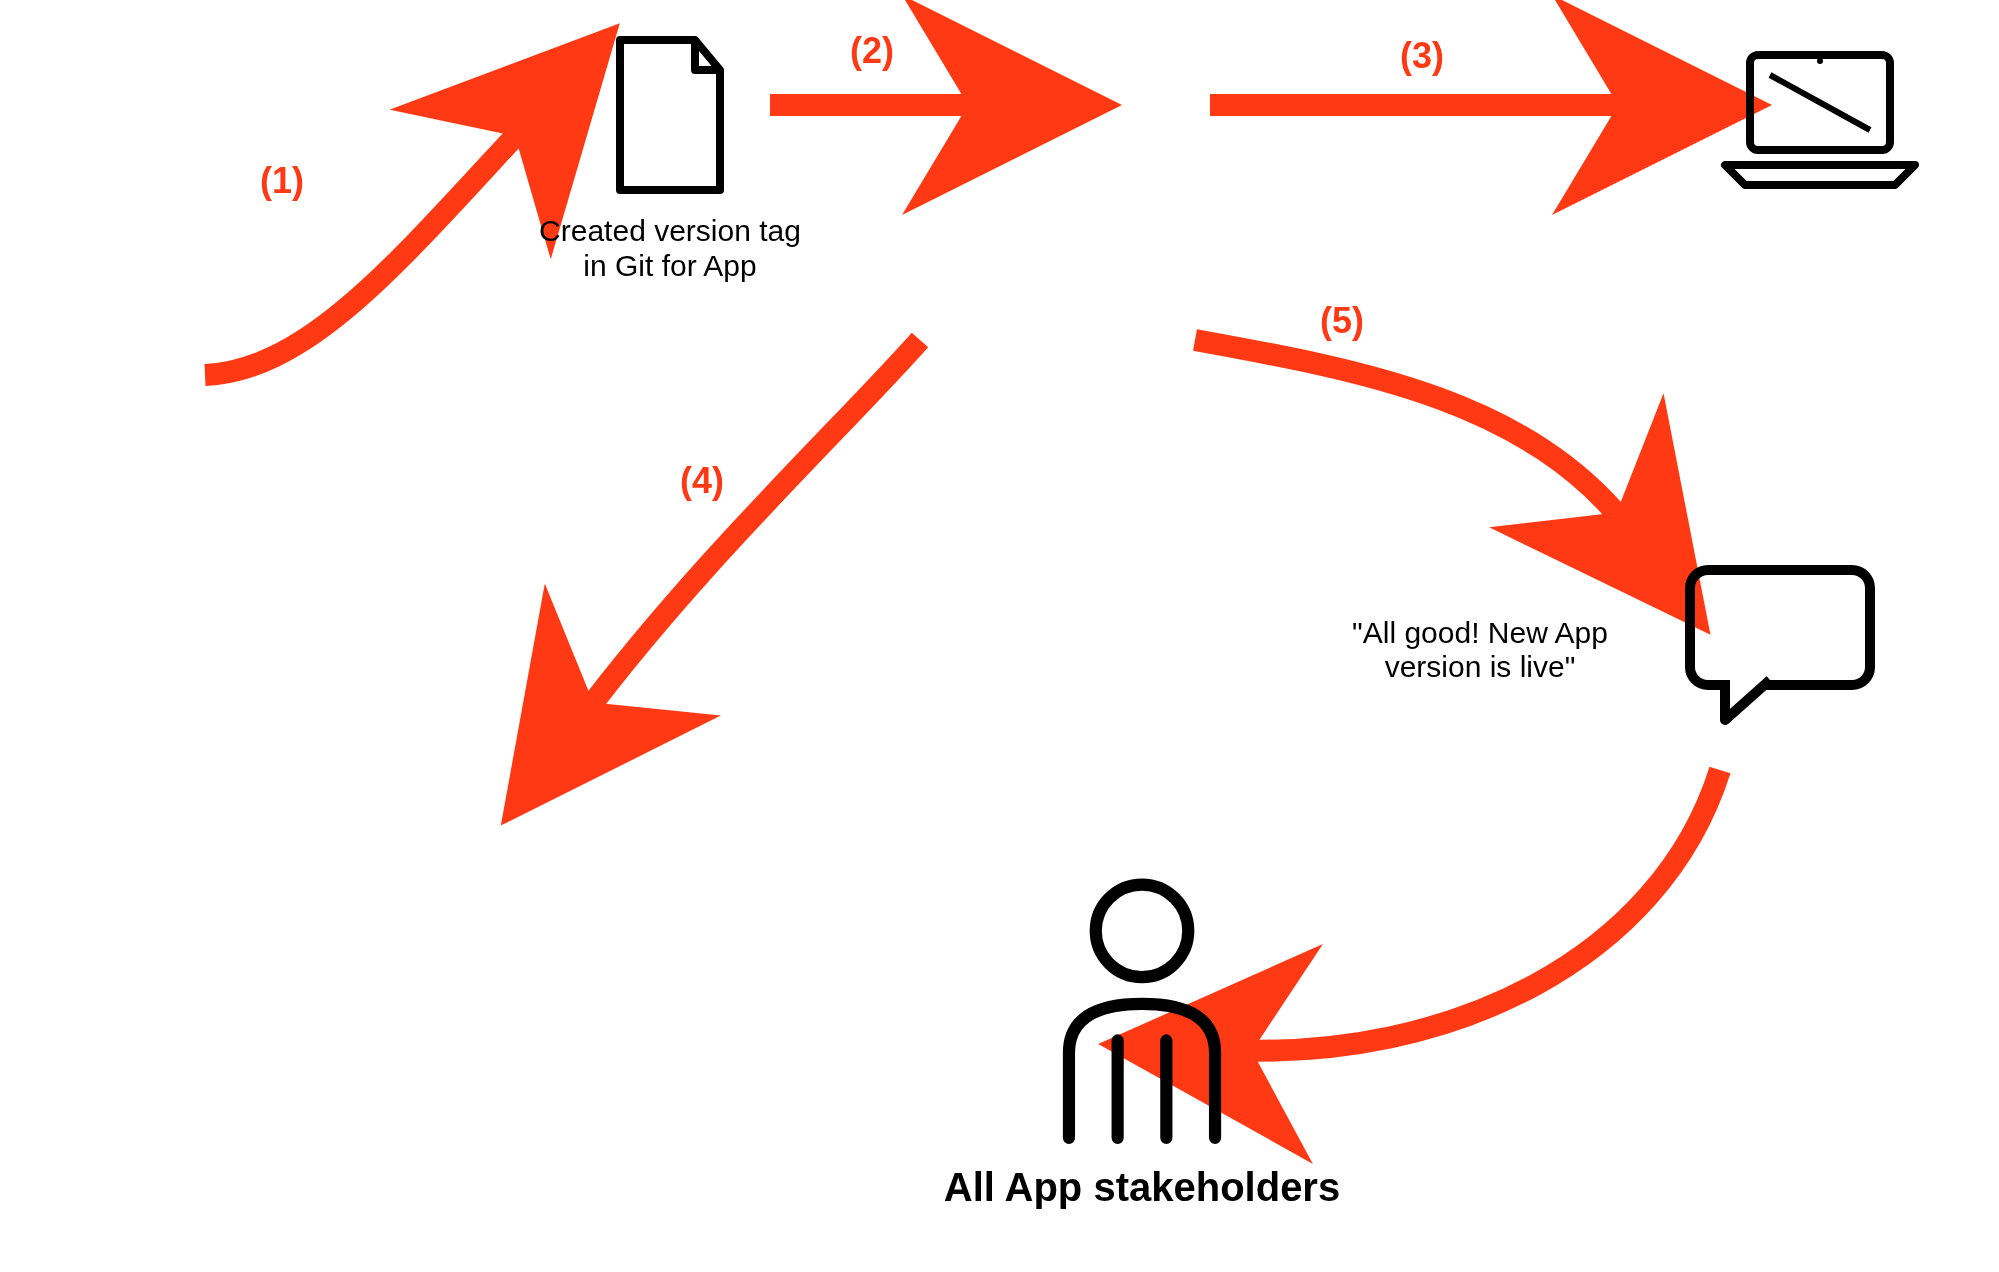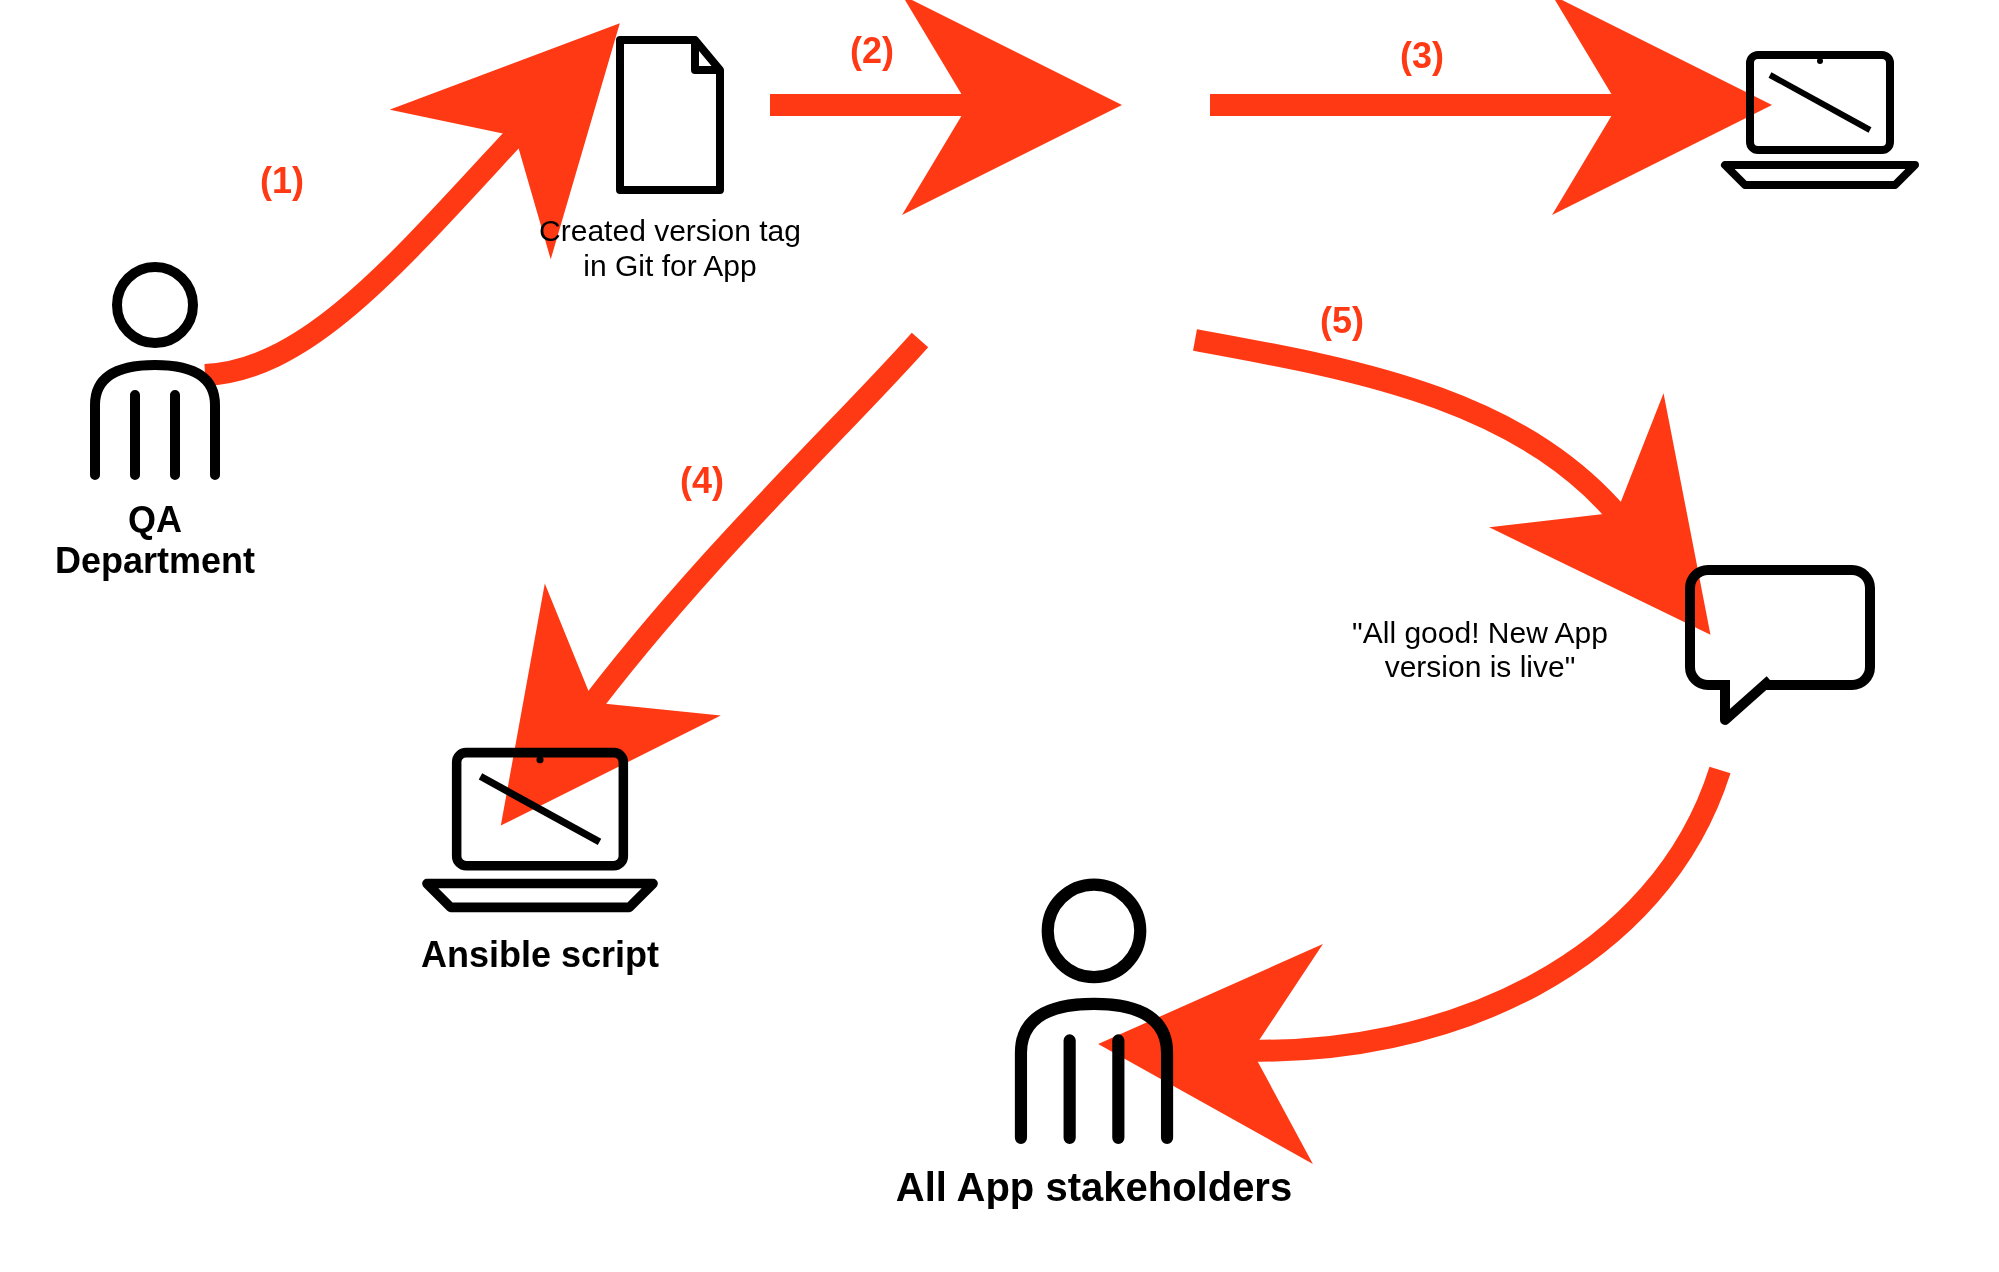--- a/index.html
+++ b/index.html
@@ -64,68 +64,51 @@
 
     <path d="M 1210 105 L 1640 105" stroke="#ff3914" stroke-width="22" fill="none" marker-end="url(#arrowhead)"></path>
 
     <path d="M 920 340  C 840 430, 700 560, 580 720" stroke="#ff3914" stroke-width="22" fill="none" marker-end="url(#arrowhead)"></path>
 
     <path d="M 1195 340  C 1360 370, 1530 400, 1630 530" stroke="#ff3914" stroke-width="22" fill="none" marker-end="url(#arrowhead)"></path>
 
     <path d="M 1720 770  C 1660 960, 1450 1060, 1230 1050" stroke="#ff3914" stroke-width="22" fill="none" marker-end="url(#arrowhead)"></path>
   </svg>
 
-  <div class="node" style="left:25px; top:255px; width:260px;">
-    <svg width="180" height="230" viewBox="0 0 180 230">
-      <circle cx="90" cy="50" r="38" fill="none" stroke="#000" stroke-width="10"></circle>
-      <path d="M30 220 L30 150 Q30 110 90 110 Q150 110 150 150 L150 220" fill="none" stroke="#000" stroke-width="10" stroke-linecap="round"></path>
-      <path d="M70 140 Q70 210 70 220 M110 140 Q110 210 110 220" fill="none" stroke="#000" stroke-width="10" stroke-linecap="round"></path>
-    </svg>
-    <div class="node-label">QA Department</div>
-  </div>
 
   <div class="node" style="left:500px; top:30px; width:340px;">
     <svg width="140" height="170" viewBox="0 0 140 170">
       <path d="M20 10 H95 L120 40 V160 H20 Z" fill="none" stroke="#000" stroke-width="8" stroke-linejoin="round"></path>
       <path d="M95 10 V40 H120" fill="none" stroke="#000" stroke-width="8" stroke-linejoin="round"></path>
     </svg>
     <div class="node-label small" style="white-space:pre-line;">Created version tag
 in Git for App</div>
   </div>
 
 
   <div class="node" style="left:1680px; top:45px; width:280px;">
     <svg width="210" height="150" viewBox="0 0 210 150">
       <rect x="35" y="10" width="140" height="95" rx="8" fill="none" stroke="#000" stroke-width="8"></rect>
       <line x1="55" y1="30" x2="155" y2="85" stroke="#000" stroke-width="6"></line>
       <path d="M10 120 H200 L180 140 H30 Z" fill="none" stroke="#000" stroke-width="8" stroke-linejoin="round"></path>
       <circle cx="105" cy="16" r="3" fill="#000"></circle>
     </svg>
   </div>
 
-  <div class="node" style="left:380px; top:740px; width:320px;">
-    <svg width="250" height="180" viewBox="0 0 210 150">
-      <rect x="35" y="10" width="140" height="95" rx="8" fill="none" stroke="#000" stroke-width="8"></rect>
-      <line x1="55" y1="30" x2="155" y2="85" stroke="#000" stroke-width="6"></line>
-      <path d="M10 120 H200 L180 140 H30 Z" fill="none" stroke="#000" stroke-width="8" stroke-linejoin="round"></path>
-      <circle cx="105" cy="16" r="3" fill="#000"></circle>
-    </svg>
-    <div class="node-label">Ansible script</div>
-  </div>
 
   <div class="node" style="left:1300px; top:560px; width:580px; display:flex; align-items:center; gap:20px;">
     <div class="node-label small" style="white-space:pre-line; text-align:center; flex:1;">"All good! New App
 version is live"</div>
     <svg width="200" height="170" viewBox="0 0 200 170" style="flex-shrink:0;">
       <rect x="10" y="10" width="180" height="115" rx="18" fill="none" stroke="#000" stroke-width="10"></rect>
       <path d="M45 120 L45 160 L90 120" fill="#fff" stroke="#000" stroke-width="10" stroke-linejoin="round"></path>
     </svg>
   </div>
 
-  <div class="node" style="left:884px; top:870px; width:420px;">
+  <div class="node" style="left:932px; top:870px; width:420px;">
     <svg width="230" height="280" viewBox="0 0 180 230">
       <circle cx="90" cy="50" r="38" fill="none" stroke="#000" stroke-width="10"></circle>
       <path d="M30 220 L30 150 Q30 110 90 110 Q150 110 150 150 L150 220" fill="none" stroke="#000" stroke-width="10" stroke-linecap="round"></path>
       <path d="M70 140 Q70 210 70 220 M110 140 Q110 210 110 220" fill="none" stroke="#000" stroke-width="10" stroke-linecap="round"></path>
     </svg>
     <div class="node-label" style="font-size:40px;">All App stakeholders</div>
   </div>
 
   <div class="step-label" style="left:260px; top:160px;">(1)</div>
   <div class="step-label" style="left:850px; top:30px;">(2)</div>

